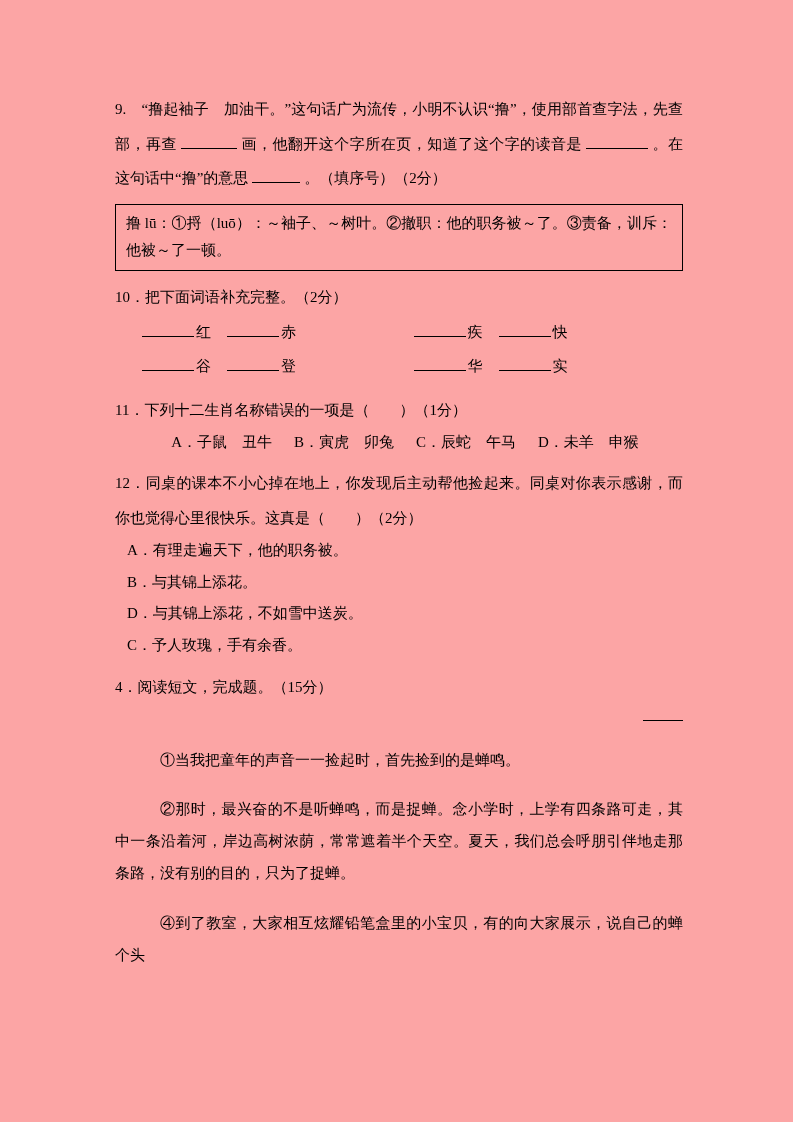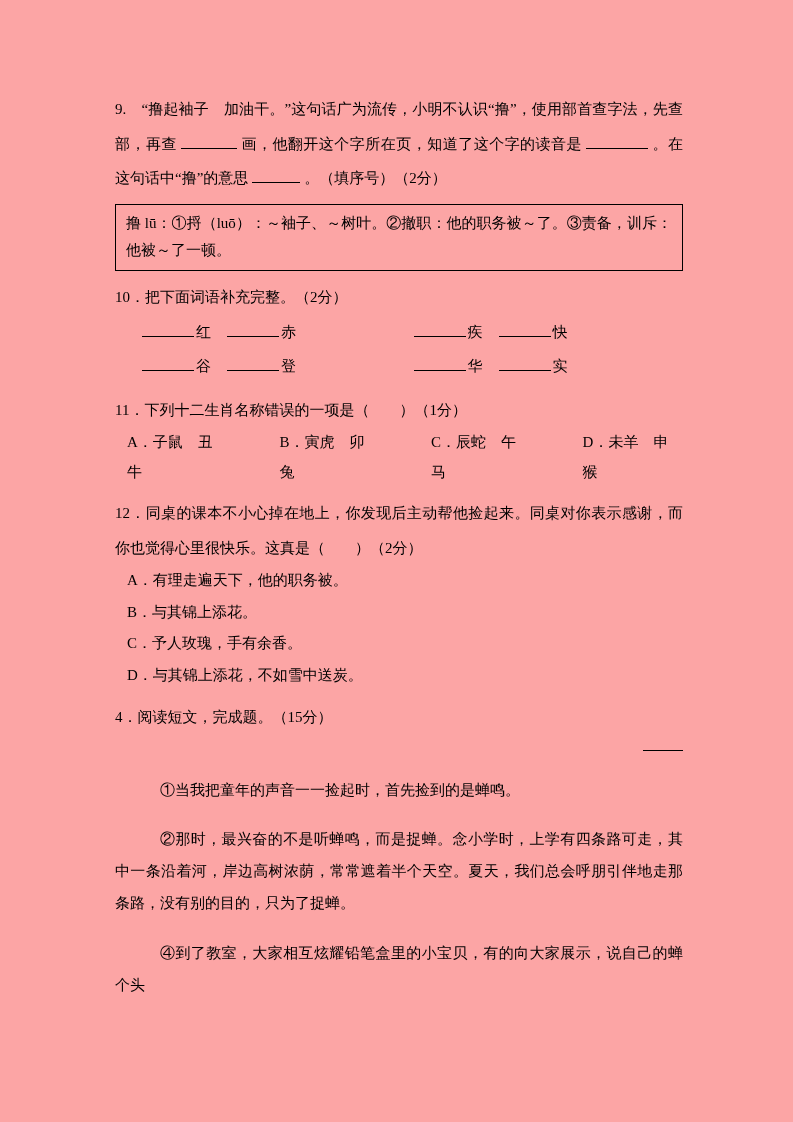--- a/index.html
+++ b/index.html
@@ -45,21 +45,21 @@
   .pairs-grid {
     display: grid;
     grid-template-columns: 1fr 1fr;
     padding-left: 25px;
     line-height: 2.3;
   }
   .pair .blank { margin: 0 2px; }
   .pair .gap { display: inline-block; width: 14px; }
   .options-inline {
     display: flex;
-    gap: 52px;
+    gap: 22px;
     padding-left: 12px;
     line-height: 2.0;
     justify-content: center;
   }
   .options-list .option {
     display: block;
     padding-left: 12px;
     line-height: 2.1;
   }
   .title-blank-row {
@@ -110,22 +110,22 @@
       <span class="option">C．辰蛇　午马</span>
       <span class="option">D．未羊　申猴</span>
     </div>
   </section>
 
   <section class="section">
     <p class="q-text">12．同桌的课本不小心掉在地上，你发现后主动帮他捡起来。同桌对你表示感谢，而你也觉得心里很快乐。这真是（　　）（2分）</p>
     <div class="options-list">
       <span class="option">A．有理走遍天下，他的职务被。</span>
       <span class="option">B．与其锦上添花。</span>
+      <span class="option">D．与其锦上添花，不如雪中送炭。</span>
       <span class="option">C．予人玫瑰，手有余香。</span>
-      <span class="option">D．与其锦上添花，不如雪中送炭。</span>
     </div>
   </section>
 
   <section class="section">
     <p class="q-text">4．阅读短文，完成题。（15分）</p>
     <div class="title-blank-row">
       <span class="blank w40"></span>
     </div>
     <p class="para">①当我把童年的声音一一捡起时，首先捡到的是蝉鸣。</p>
     <p class="para">②那时，最兴奋的不是听蝉鸣，而是捉蝉。念小学时，上学有四条路可走，其中一条沿着河，岸边高树浓荫，常常遮着半个天空。夏天，我们总会呼朋引伴地走那条路，没有别的目的，只为了捉蝉。</p>

